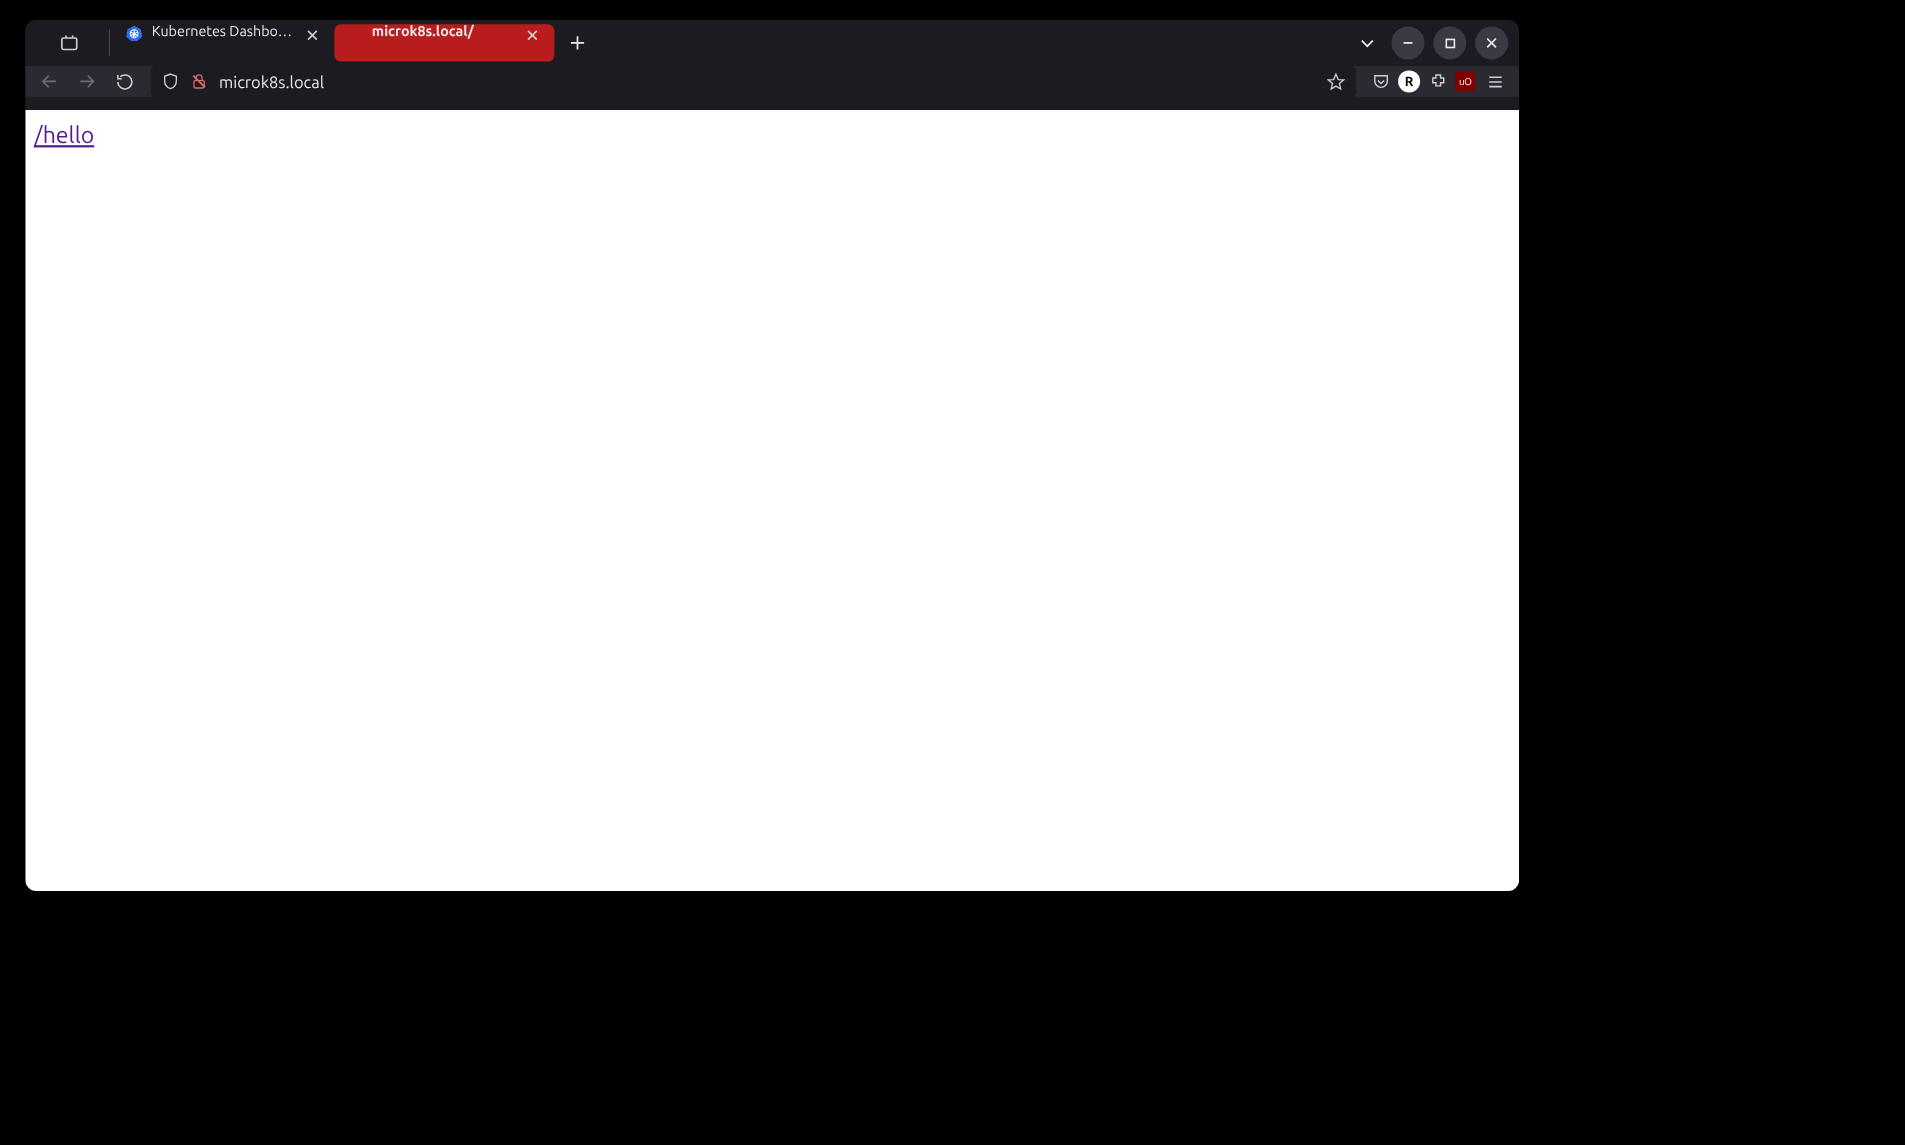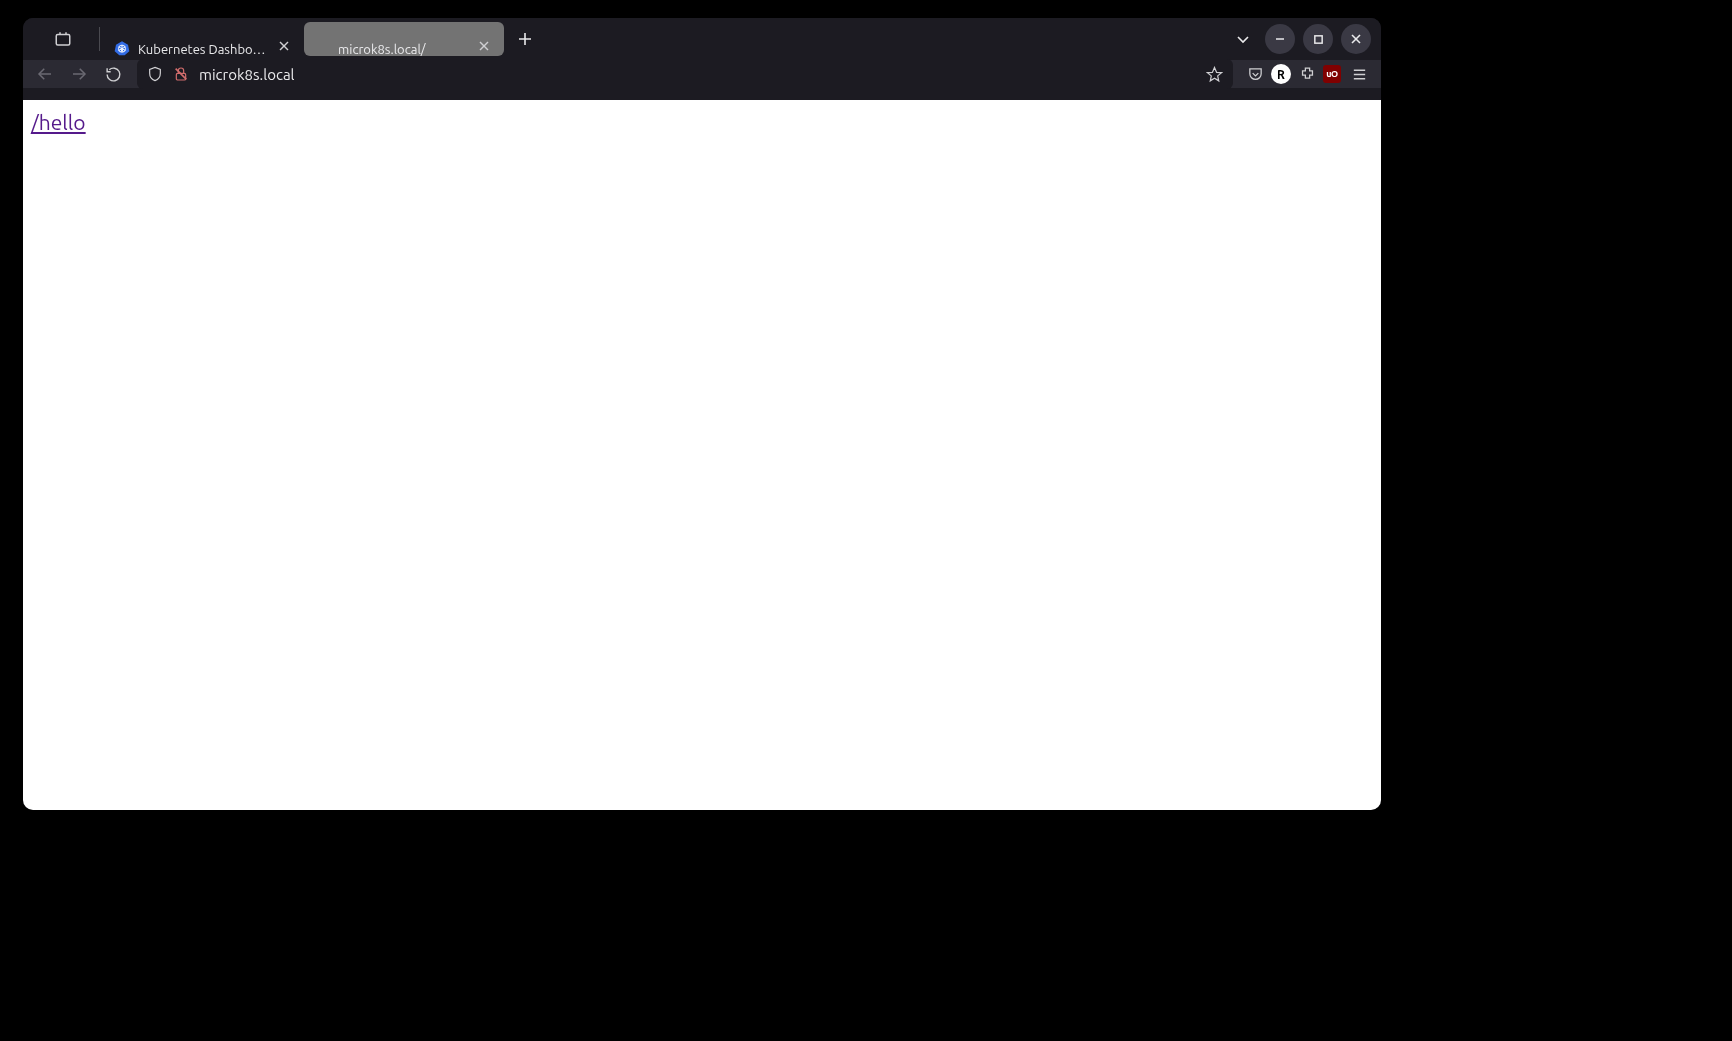--- a/index.html
+++ b/index.html
@@ -11,25 +11,25 @@
       box-shadow:0 10px 40px rgba(0,0,0,.6);
     }
 
     
     .chromebar { height:42px; background:#1c1b22; display:flex; align-items:center;
                  padding:0 4px; }
     .recent-btn { width:72px; display:flex; justify-content:center; }
     .recent-btn .icon { color:#cfcfd2; }
     .vsep { width:1px; height:24px; background:#4a4a50; margin-right:4px; }
 
-    .tab { height:34px; display:flex; align-items:flex-end; padding:0 10px;
+    .tab { height:34px; display:flex; align-items:flex-start; padding:0 10px;
            border-radius:6px; min-width:200px; max-width:200px;
            color:#eaeaec; font-size:13px; }
     .tab.inactive { background:transparent; }
-    .tab.active   { background:#737373; }
+    .tab.active   { background:#b91c1c;font-weight:bold; }
     .tab .favicon { width:16px; height:16px; margin-right:8px; flex:0 0 16px;
                     display:flex; align-items:center; justify-content:center; }
     .tab .title { flex:1; white-space:nowrap; overflow:hidden; text-overflow:ellipsis; }
     .tab .close { width:20px; height:20px; display:flex; align-items:center;
                   justify-content:center; border-radius:3px; margin-left:4px;
                   color:#cfcfd2; cursor:pointer; }
     .newtab { width:30px; height:30px; display:flex; align-items:center;
               justify-content:center; color:#eaeaec; margin-left:6px;
               border-radius:4px; cursor:pointer; }
 
@@ -56,21 +56,21 @@
     .urlbar .lock { color:#d06c6c; margin-right:10px; }
     .urlbar .text { font-size:15px; flex:1; }
     .urlbar .star { margin-left:auto; color:#cfcfd2; }
 
     .ext { width:28px; height:28px; display:flex; align-items:center;
            justify-content:center; color:#cfcfd2; cursor:pointer; }
     .ext.r { background:#fff; color:#000; width:20px; height:20px;
              border-radius:50%; font-weight:700; font-size:12px;
              display:flex; align-items:center; justify-content:center; }
     .ext.ublock { background:#800000; width:18px; height:18px; border-radius:3px;
-                  color:#fff; font-size:9px; font-weight:700; letter-spacing:-.5px; }
+                  color:#fff; font-size:9px; font-weight:400; letter-spacing:-.5px; }
 
     
     .viewport { position:absolute; left:0; right:0; top:82px; bottom:0;
                 background:#fff; padding:10px 8px; font-family:serif;
                 font-size:21px; }
     .viewport a { color:#551A8B; text-decoration:underline; }
 
     svg { display:block; }
   </style>
 </head>

